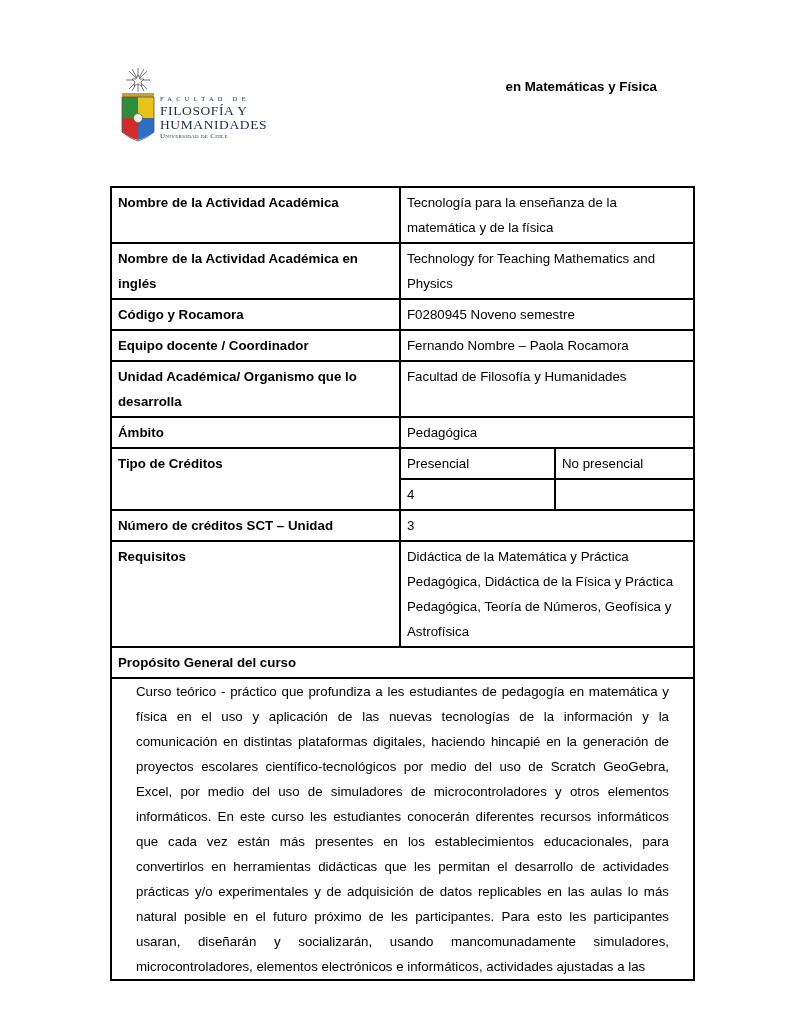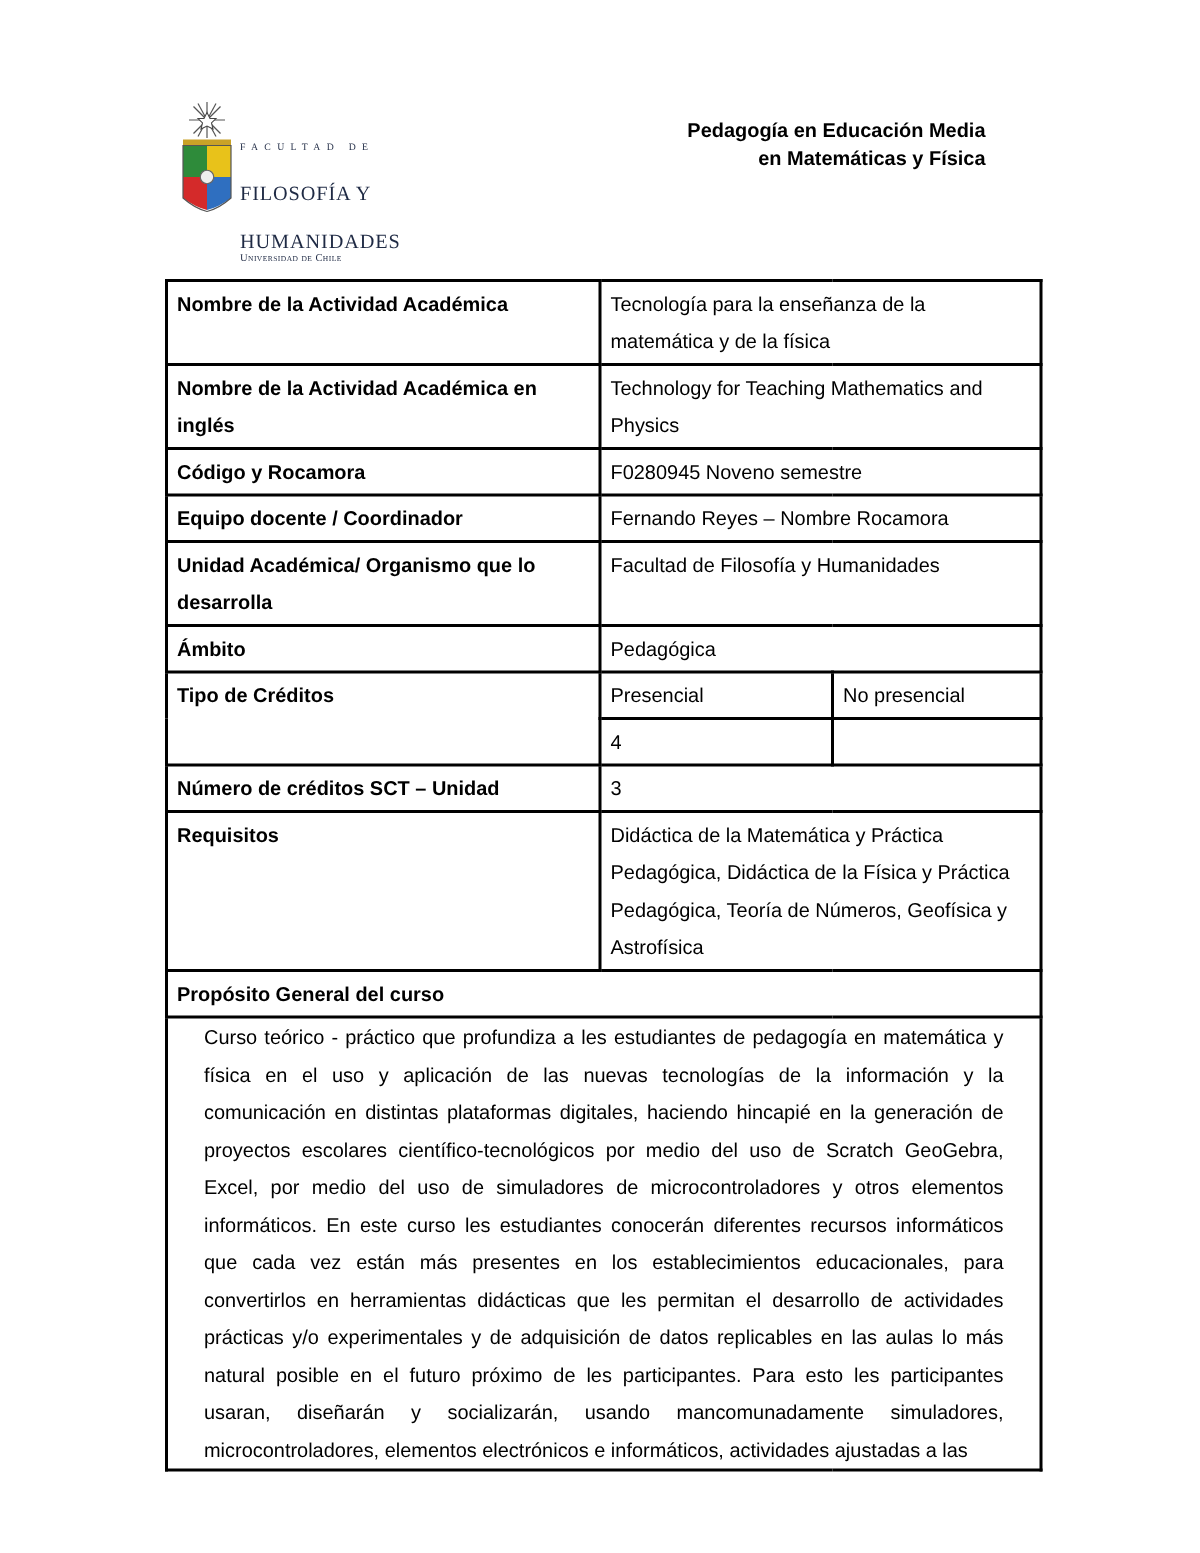--- a/index.html
+++ b/index.html
@@ -1,20 +1,20 @@
 <!DOCTYPE html>
 <html><head>
 <meta charset="utf-8">
 <style>
   html, body { margin:0; padding:0; background:#ffffff; }
   body { width:800px; height:1035px; position:relative; overflow:hidden; font-family:"Liberation Sans", sans-serif; color:#000; }
   .logo { position:absolute; left:118px; top:66px; width:140px; height:78px; }
   .logo-text { position:absolute; left:42px; top:30px; font-family:"Liberation Serif", serif; color:#1f2a44; line-height:1; }
   .lt-small { font-size:6.5px; letter-spacing:4.2px; }
-  .lt-big { font-size:13.5px; letter-spacing:0.6px; margin-top:19px; }
+  .lt-big { font-size:13.5px; letter-spacing:0.6px; margin-top:1px; }
   .lt-uni { font-size:7px; letter-spacing:0.3px; margin-top:1px; font-variant:small-caps; }
   .header-right { position:absolute; right:143px; top:77px; text-align:right; font-weight:bold; font-size:13.3px; line-height:19px; }
   table.main { position:absolute; left:110px; top:186px; width:585px; border-collapse:collapse; font-size:13.3px; }
   table.main td { border:2px solid #000; padding:2px 17px 2px 6px; vertical-align:top; line-height:25px; }
   td.lbl { font-weight:bold; width:264px; }
   td.sub { border-width:1.5px; }
   .para { text-align:justify; line-height:25.2px; padding:0 24px !important; }
 </style>
 </head>
 <body>
@@ -40,41 +40,40 @@
   </svg>
   <div class="logo-text">
     <div class="lt-small">FACULTAD DE</div>
     <div class="lt-big">FILOSOFÍA Y</div>
     <div class="lt-big">HUMANIDADES</div>
     <div class="lt-uni">Universidad de Chile</div>
   </div>
 </div>
 
 <div class="header-right">
-  <div>Pedagogía en Educación Media</div>
   <div>en Matemáticas y Física</div>
 </div>
 
 <table class="main">
   <tbody>
       <tr>
     <td class="lbl">Nombre de la Actividad Académica</td>
     <td colspan="2">Tecnología para la enseñanza de la matemática y de la física</td>
   </tr>
   <tr>
     <td class="lbl">Nombre de la Actividad Académica en inglés</td>
     <td colspan="2">Technology for Teaching Mathematics and Physics</td>
   </tr>
   <tr>
     <td class="lbl">Código y Rocamora</td>
     <td colspan="2">F0280945 Noveno semestre</td>
   </tr>
   <tr>
     <td class="lbl">Equipo docente / Coordinador</td>
-    <td colspan="2">Fernando Reyes – Nombre Rocamora</td>
+    <td colspan="2">Fernando Nombre – Paola Rocamora</td>
   </tr>
   <tr>
     <td class="lbl">Unidad Académica/ Organismo que lo desarrolla</td>
     <td colspan="2">Facultad de Filosofía y Humanidades</td>
   </tr>
   <tr>
     <td class="lbl">Ámbito</td>
     <td colspan="2">Pedagógica</td>
   </tr>
   <tr>

